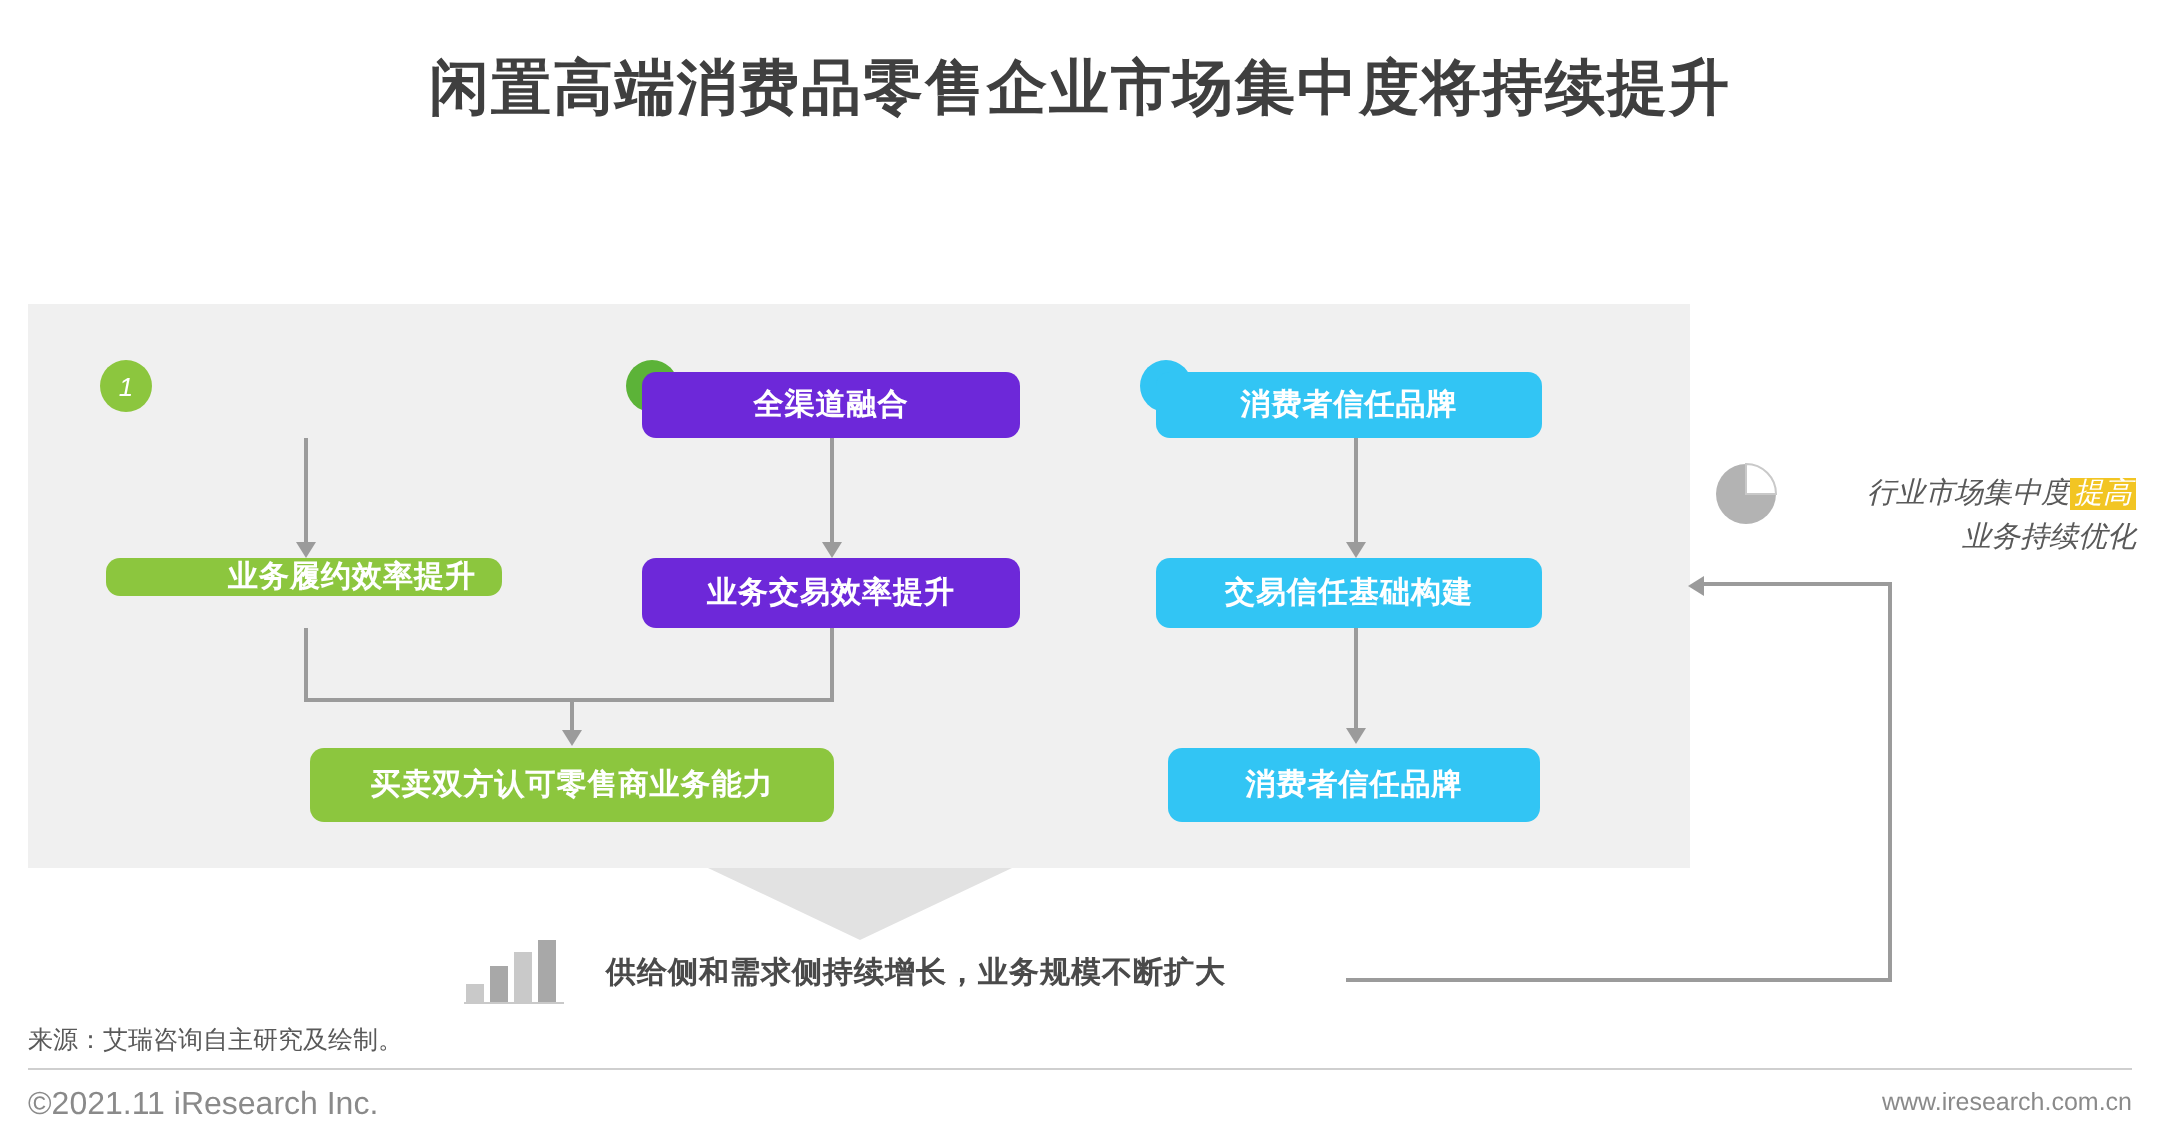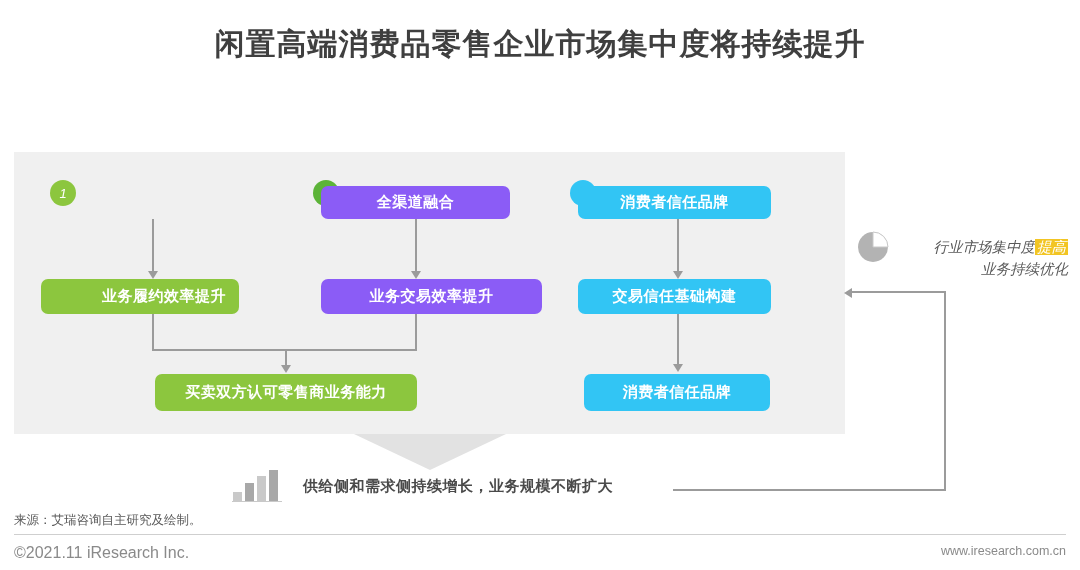--- a/index.html
+++ b/index.html
@@ -39,21 +39,21 @@
     justify-content: center;
     border-radius: 7px;
     color: #ffffff;
     font-size: 15px;
     font-weight: bold;
     letter-spacing: 0.5px;
     white-space: nowrap;
     z-index: 4;
   }
   .box.green-light { background: #8cc63e; }
-  .box.green-dark  { background: #8b5cf6; }
+  .box.green-dark  { background: #6d28d9; }
   .box.blue        { background: #32c5f4; }
 
   
   .badge {
     position: absolute;
     width: 26px; height: 26px;
     border-radius: 50%;
     display: flex;
     align-items: center;
     justify-content: center;
@@ -173,29 +173,29 @@
 
   <div class="title">闲置高端消费品零售企业市场集中度将持续提升</div>
 
   <div class="panel"></div>
 
   <div class="badge green-light" style="left:50px; top:180px;">1</div>
 
   <div class="vline" style="left:152px; top:219px; height:54px;"></div>
   <div class="arrowhead-down" style="left:148px; top:271px;"></div>
 
-  <div class="box green-light" style="left:41px; top:279px; width:198px; height:35px;padding-left:48px;">业务履约效率提升</div>
+  <div class="box green-light" style="left:53px; top:279px; width:198px; height:19px;padding-left:48px;">业务履约效率提升</div>
 
   <div class="badge green-dark" style="left:313px; top:180px;">2</div>
   <div class="box green-dark" style="left:321px; top:186px; width:189px; height:33px;">全渠道融合</div>
 
   <div class="vline" style="left:415px; top:219px; height:54px;"></div>
   <div class="arrowhead-down" style="left:411px; top:271px;"></div>
 
-  <div class="box green-dark" style="left:321px; top:279px; width:221px; height:35px;">业务交易效率提升</div>
+  <div class="box green-dark" style="left:321px; top:279px; width:189px; height:35px;">业务交易效率提升</div>
 
   <div class="vline" style="left:152px; top:314px; height:36px;"></div>
   <div class="vline" style="left:415px; top:314px; height:36px;"></div>
   <div class="hline" style="left:152px; top:349px; width:265px;"></div>
   <div class="vline" style="left:285px; top:349px; height:18px;"></div>
   <div class="arrowhead-down" style="left:281px; top:365px;"></div>
 
   <div class="box green-light" style="left:155px; top:374px; width:262px; height:37px;">买卖双方认可零售商业务能力</div>
 
   <div class="badge blue" style="left:570px; top:180px;">3</div>

